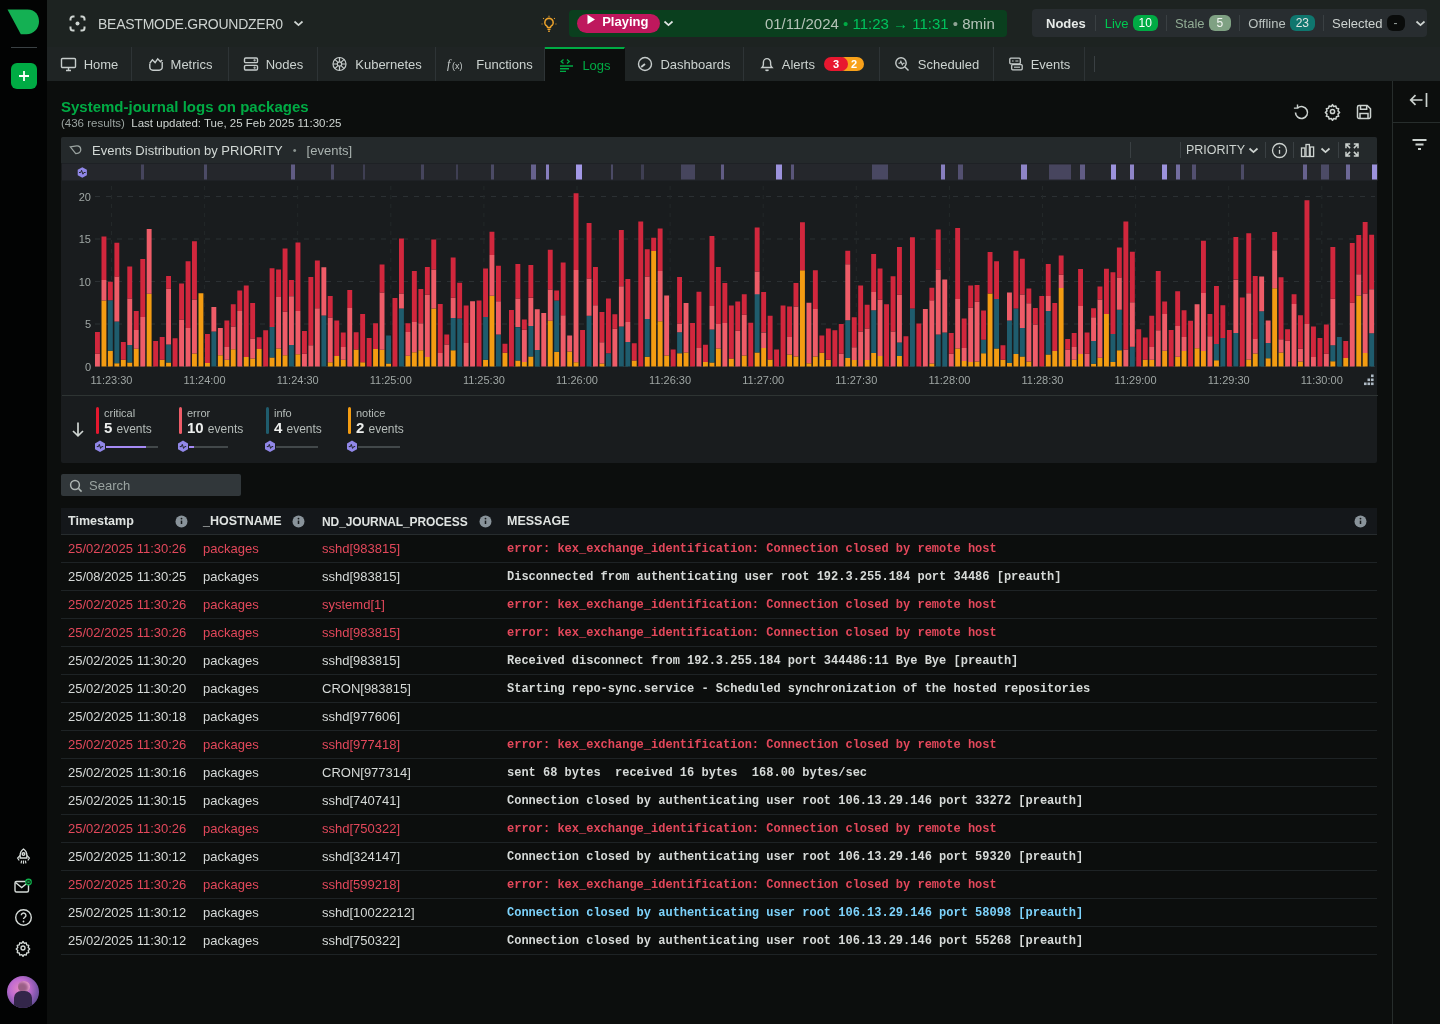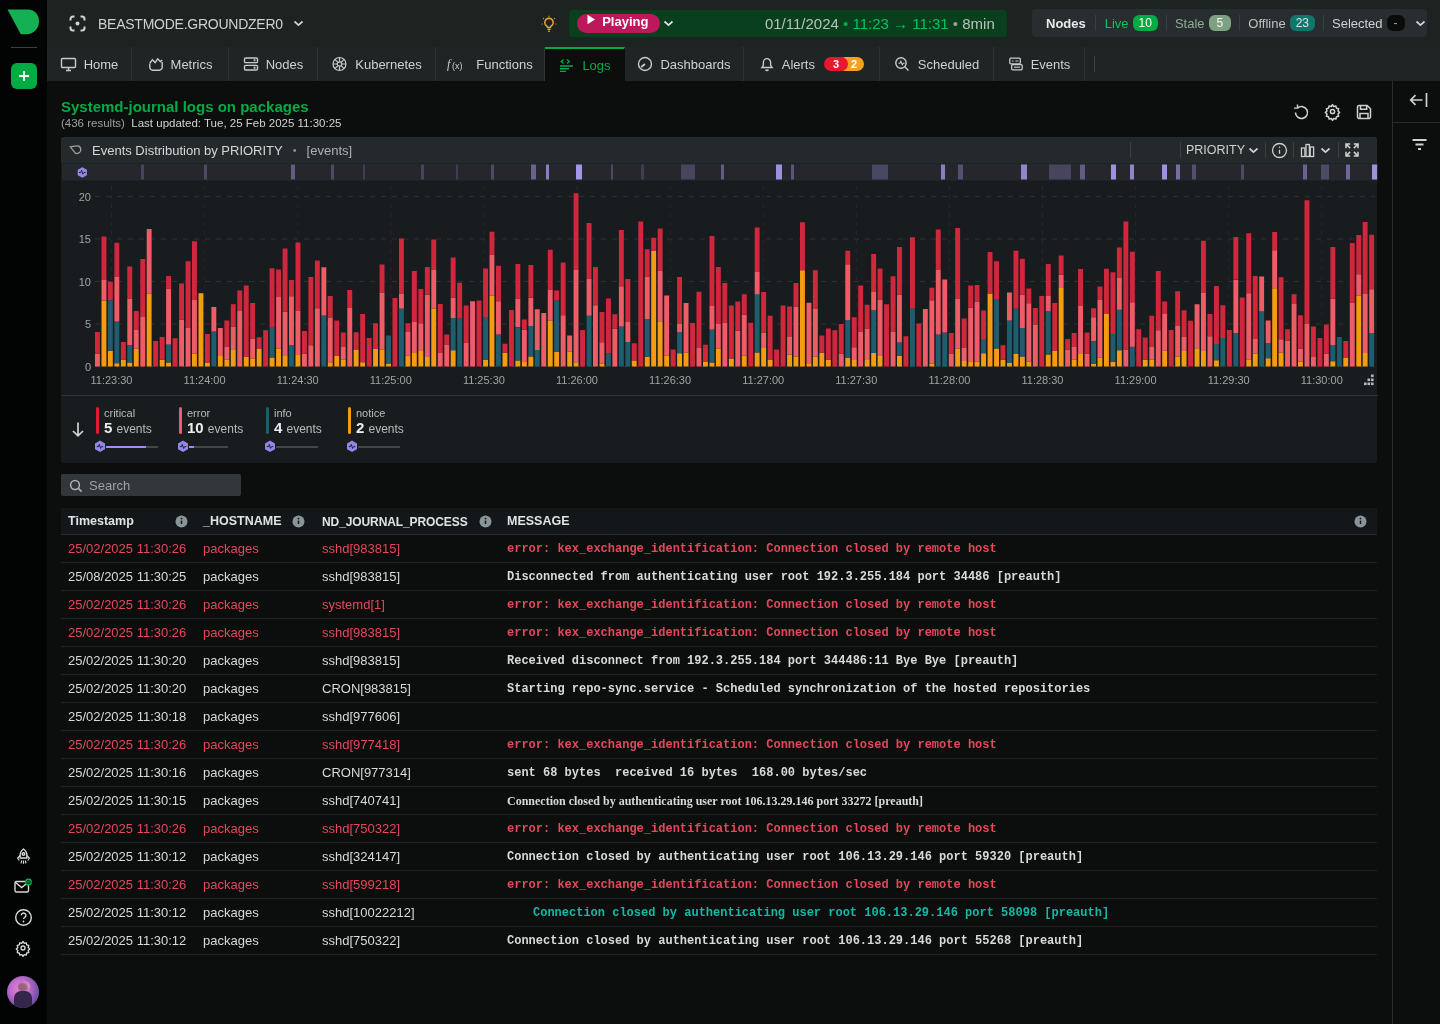--- a/index.html
+++ b/index.html
@@ -527,21 +527,21 @@
     <div style="height:28px;border-bottom:1px solid #1e2325;position:relative">
       <span class="abs" style="left:7px;top:6px;font-size:13px;color:#d6dad8">25/02/2025 11:30:16</span>
       <span class="abs" style="left:142px;top:6px;font-size:13px;color:#d6dad8">packages</span>
       <span class="abs" style="left:261px;top:6px;font-size:13px;color:#d6dad8">CRON[977314]</span>
       <span class="abs" style="left:446px;top:7px;font-family:'Liberation Mono',monospace;font-weight:bold;font-size:12px;color:#d6dad8">sent 68 bytes &nbsp;received 16 bytes &nbsp;168.00 bytes/sec</span>
     </div>
     <div style="height:28px;border-bottom:1px solid #1e2325;position:relative">
       <span class="abs" style="left:7px;top:6px;font-size:13px;color:#d6dad8">25/02/2025 11:30:15</span>
       <span class="abs" style="left:142px;top:6px;font-size:13px;color:#d6dad8">packages</span>
       <span class="abs" style="left:261px;top:6px;font-size:13px;color:#d6dad8">sshd[740741]</span>
-      <span class="abs" style="left:446px;top:7px;font-family:Liberation Serif, serif;font-weight:bold;font-size:12px;color:#d6dad8">Connection closed by authenticating user root 106.13.29.146 port 33272 [preauth]</span>
+      <span class="abs" style="left:446px;top:7px;font-family:Liberation Mono, monospace;font-weight:bold;font-size:12px;color:#d6dad8">Connection closed by authenticating user root 106.13.29.146 port 33272 [preauth]</span>
     </div>
     <div style="height:28px;border-bottom:1px solid #1e2325;position:relative">
       <span class="abs" style="left:7px;top:6px;font-size:13px;color:#e3485b">25/02/2025 11:30:26</span>
       <span class="abs" style="left:142px;top:6px;font-size:13px;color:#e3485b">packages</span>
       <span class="abs" style="left:261px;top:6px;font-size:13px;color:#e3485b">sshd[750322]</span>
       <span class="abs" style="left:446px;top:7px;font-family:'Liberation Mono',monospace;font-weight:bold;font-size:12px;color:#e3485b">error: kex_exchange_identification: Connection closed by remote host</span>
     </div>
     <div style="height:28px;border-bottom:1px solid #1e2325;position:relative">
       <span class="abs" style="left:7px;top:6px;font-size:13px;color:#d6dad8">25/02/2025 11:30:12</span>
       <span class="abs" style="left:142px;top:6px;font-size:13px;color:#d6dad8">packages</span>
@@ -551,21 +551,21 @@
     <div style="height:28px;border-bottom:1px solid #1e2325;position:relative">
       <span class="abs" style="left:7px;top:6px;font-size:13px;color:#e3485b">25/02/2025 11:30:26</span>
       <span class="abs" style="left:142px;top:6px;font-size:13px;color:#e3485b">packages</span>
       <span class="abs" style="left:261px;top:6px;font-size:13px;color:#e3485b">sshd[599218]</span>
       <span class="abs" style="left:446px;top:7px;font-family:'Liberation Mono',monospace;font-weight:bold;font-size:12px;color:#e3485b">error: kex_exchange_identification: Connection closed by remote host</span>
     </div>
     <div style="height:28px;border-bottom:1px solid #1e2325;position:relative">
       <span class="abs" style="left:7px;top:6px;font-size:13px;color:#d6dad8">25/02/2025 11:30:12</span>
       <span class="abs" style="left:142px;top:6px;font-size:13px;color:#d6dad8">packages</span>
       <span class="abs" style="left:261px;top:6px;font-size:13px;color:#d6dad8">sshd[10022212]</span>
-      <span class="abs" style="left:472px;top:7px;font-family:'Liberation Mono',monospace;font-weight:bold;font-size:12px;color:#14b8a6">Connection closed by authenticating user root 106.13.29.146 port 58098 [preauth]</span>
+      <span class="abs" style="left:446px;top:7px;font-family:'Liberation Mono',monospace;font-weight:bold;font-size:12px;color:#7dd3fc">Connection closed by authenticating user root 106.13.29.146 port 58098 [preauth]</span>
     </div>
     <div style="height:28px;border-bottom:1px solid #1e2325;position:relative">
       <span class="abs" style="left:7px;top:6px;font-size:13px;color:#d6dad8">25/02/2025 11:30:12</span>
       <span class="abs" style="left:142px;top:6px;font-size:13px;color:#d6dad8">packages</span>
       <span class="abs" style="left:261px;top:6px;font-size:13px;color:#d6dad8">sshd[750322]</span>
       <span class="abs" style="left:446px;top:7px;font-family:'Liberation Mono',monospace;font-weight:bold;font-size:12px;color:#d6dad8">Connection closed by authenticating user root 106.13.29.146 port 55268 [preauth]</span>
     </div>
 </div>
 
 <div id="rightrail">

